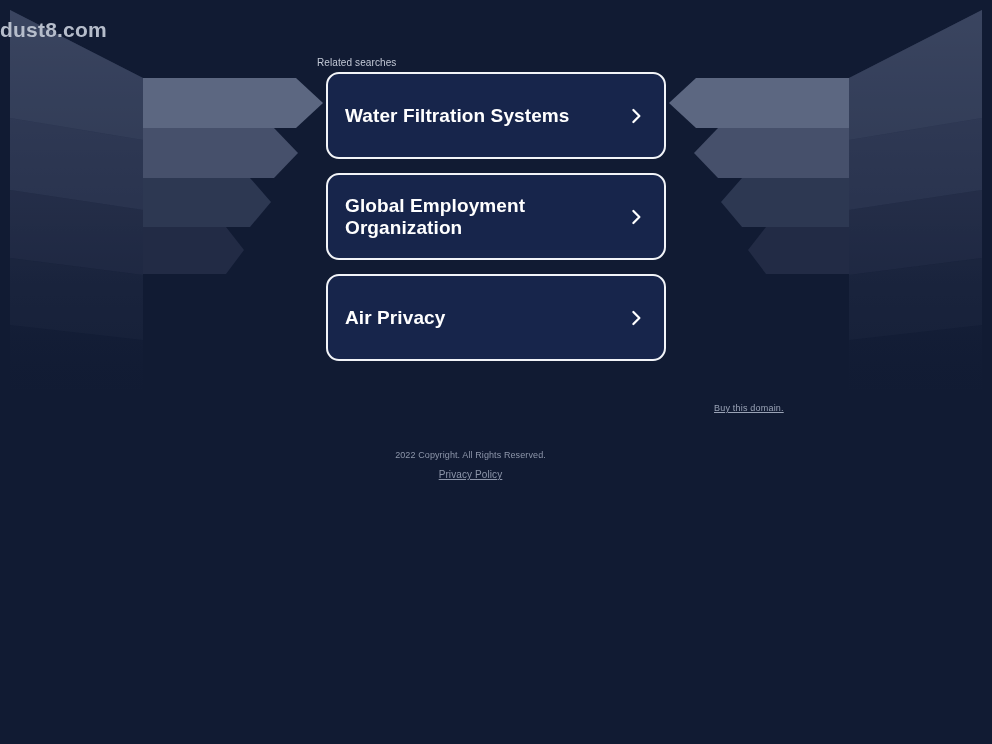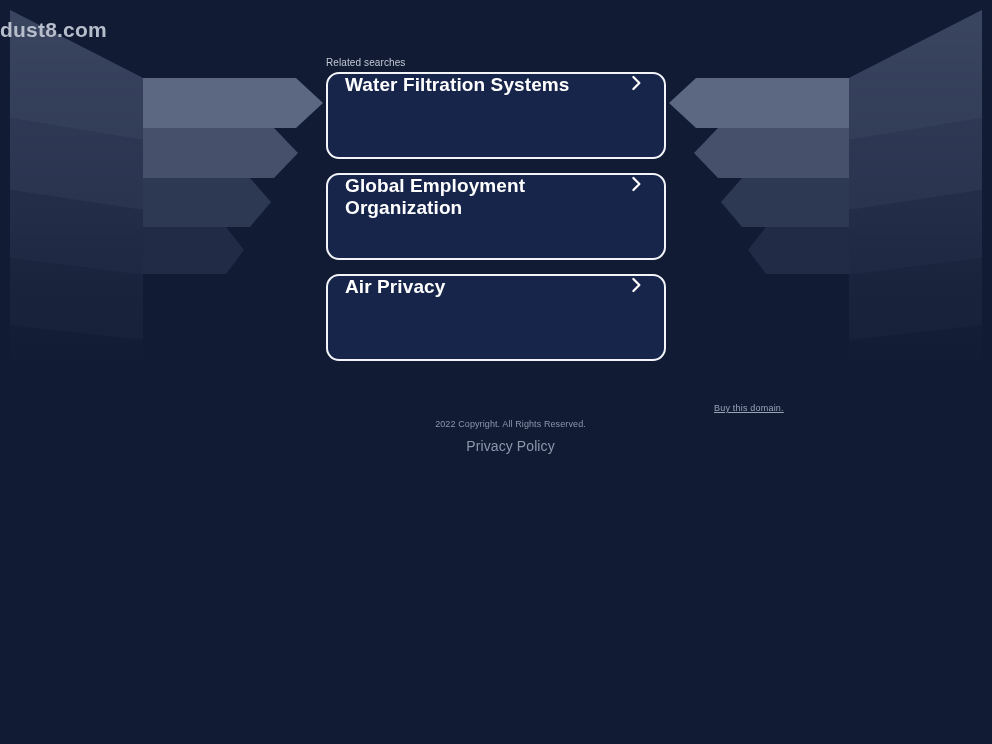--- a/index.html
+++ b/index.html
@@ -41,21 +41,21 @@
     width: 992px;
     font-size: 21px;
     font-weight: bold;
     color: #b6bdcb;
     letter-spacing: 0.2px;
   }
 
   #related-label {
     position: absolute;
     top: 57px;
-    left: 326px;
+    left: 317px;
     font-size: 10px;
     color: #c3c9d6;
     letter-spacing: 0.1px;
   }
 
   #card-list {
     position: absolute;
     top: 72px;
     left: 326px;
     width: 340px;
@@ -63,21 +63,21 @@
 
   .search-card {
     box-sizing: border-box;
     width: 340px;
     height: 87px;
     margin-bottom: 14px;
     background: #17254b;
     border: 2px solid #f2f4f8;
     border-radius: 13px;
     display: flex;
-    align-items: flex-start;
+    align-items: center;
     justify-content: space-between;
     padding: 0 17px 0 17px;
     cursor: pointer;
     text-decoration: none;
   }
 
   .search-card-label {
     font-size: 19px;
     font-weight: bold;
     color: #ffffff;
@@ -100,38 +100,38 @@
     font-size: 9px;
     font-weight: normal;
     color: #9aa3b6;
     text-decoration: underline;
     cursor: pointer;
     letter-spacing: 0.2px;
   }
 
   #footer {
     position: absolute;
-    top: 419px;
+    top: 450px;
     left: 0;
     width: 941px;
     text-align: center;
-    padding-left: 40px;
   }
 
   #copyright-text {
     font-size: 9px;
     color: #8d96aa;
     letter-spacing: 0.1px;
   }
 
   #privacy-policy-link {
     display: inline-block;
     margin-top: 9px;
-    font-size: 14px;
+    font-size: 10px;
     color: #8d96aa;
+    text-decoration: underline;
     cursor: pointer;
     letter-spacing: 0.1px;
   }
 </style>
 </head>
 <body>
 
 <svg id="bg-decoration" viewBox="0 0 992 744" width="992" height="744" xmlns="http://www.w3.org/2000/svg">
   <defs>
     <linearGradient id="slabFadeL" x1="0" y1="0" x2="0" y2="1">

